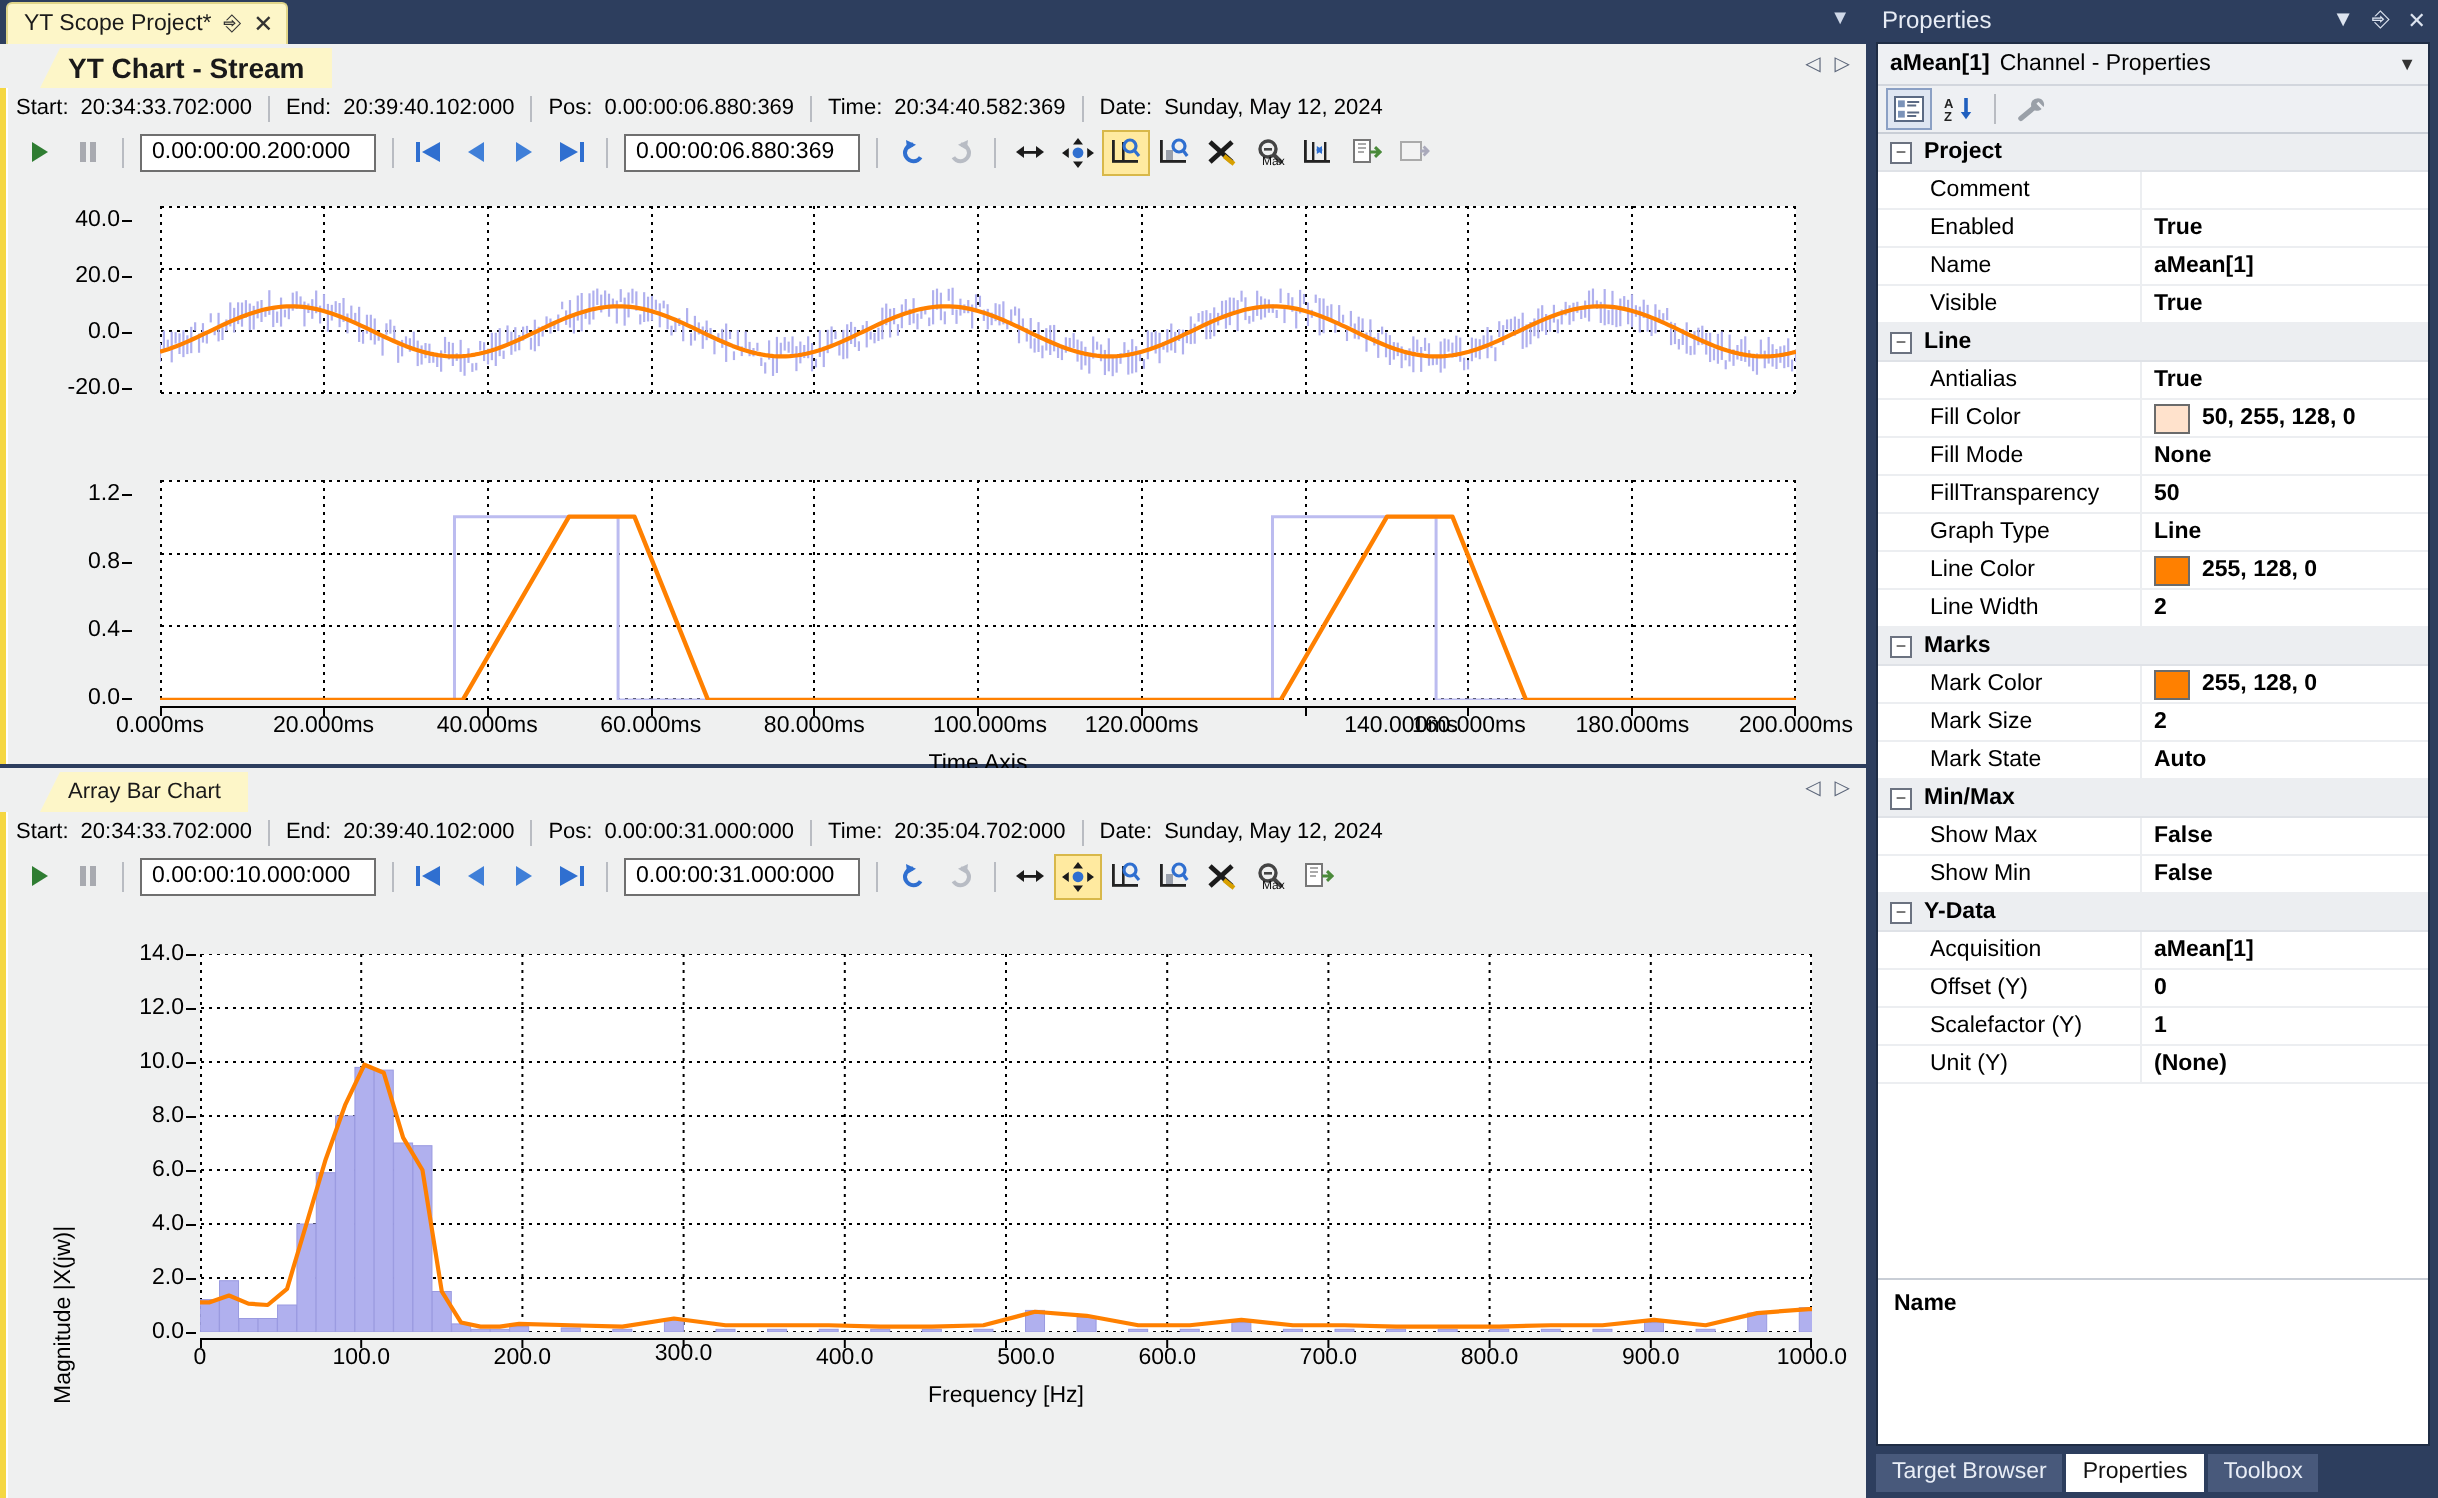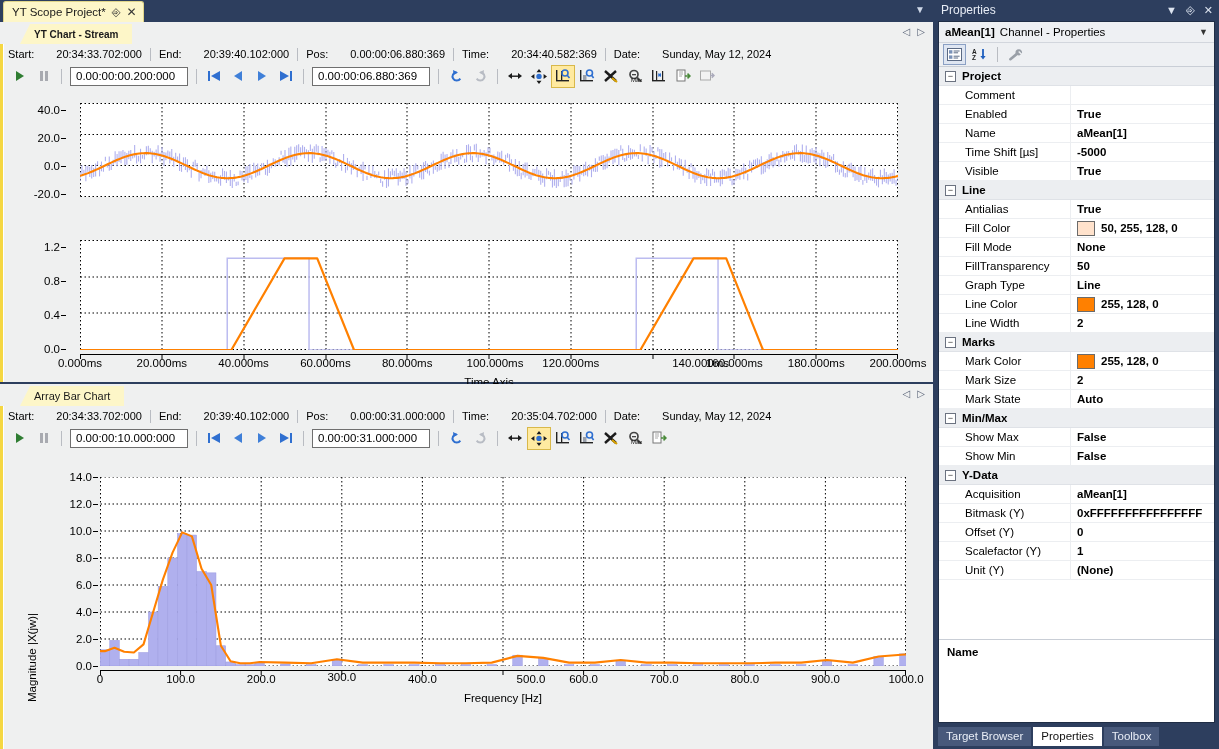--- a/index.html
+++ b/index.html
@@ -32,31 +32,31 @@
   .panel{position:absolute;left:0;background:#eff0f0;}
   .panel-accent{position:absolute;left:0;top:0;width:3px;bottom:0;background:#f5d742;}
   .panel-accent2{position:absolute;left:3px;top:0;width:1px;bottom:0;background:#ffffff;}
 
   .chart-tabrow{position:relative;height:22px;background:#eff0f0;}
   .chart-tab{
     position:absolute;left:20px;top:2px;height:20px;
     background:#fdf6c8;
     padding:0 14px 0 14px;
     display:flex;align-items:center;
-    font-weight:bold;font-size:10px;color:#1a1a1a;
+    font-weight:bold;font-size:14px;color:#1a1a1a;
     clip-path:polygon(10px 0,100% 0,100% 100%,0 100%);
   }
   .chart-tab.thin{font-weight:normal;font-size:11px;}
   .tab-navarrows{position:absolute;right:8px;top:4px;display:flex;gap:7px;color:#5a6478;font-size:10px;}
 
   .infobar{
     height:20px;display:flex;align-items:center;
     padding-left:8px;font-size:11px;color:#000;background:#eff0f0;
   }
-  .infobar .grp{display:flex;align-items:center;gap:22px;}
+  .infobar .grp{display:flex;align-items:center;gap:6px;}
   .infobar .lbl{}
   .infobar .sep{width:1px;height:13px;background:#b9bcc2;margin:0 8px;}
 
   .toolbar{height:24px;display:flex;align-items:center;padding-left:8px;gap:0px;background:#eff0f0;}
   .tb-btn{width:22px;height:21px;display:flex;align-items:center;justify-content:center;border:1px solid transparent;}
   .tb-btn.active{background:#ffeaa0;border:1px solid #d8b84a;}
   .tb-sep{width:1px;height:15px;background:#b9bcc2;margin:0 5px;}
   .tb-field{
     height:17px;border:1px solid #6f6f6f;background:#fff;
     padding:0 5px;display:flex;align-items:center;
@@ -1090,21 +1090,21 @@
                 <line x1="725.4" y1="0" x2="725.4" y2="5" stroke="#000"></line>
                 <line x1="805.5" y1="0" x2="805.5" y2="5" stroke="#000"></line>
               </g>
           </svg>
           <div id="bar-xticks">
               <div class="xtick-lbl" style="left: 0px; top: 7px;">0</div>
               <div class="xtick-lbl" style="left: 80.6px; top: 7px;">100.0</div>
               <div class="xtick-lbl" style="left: 161.2px; top: 7px; text-align: center;">200.0</div>
               <div class="xtick-lbl" style="left: 241.8px; top: 5px;">300.0</div>
               <div class="xtick-lbl" style="left: 322.4px; top: 7px;">400.0</div>
-              <div class="xtick-lbl" style="left: 421px; top: 7px; padding-left: 20px;">500.0</div>
+              <div class="xtick-lbl" style="left: 403px; top: 7px; padding-left: 20px;">500.0</div>
               <div class="xtick-lbl" style="left: 483.6px; top: 7px;">600.0</div>
               <div class="xtick-lbl" style="left: 564.2px; top: 7px;">700.0</div>
               <div class="xtick-lbl" style="left: 644.8px; top: 7px;">800.0</div>
               <div class="xtick-lbl" style="left: 725.4px; top: 7px;">900.0</div>
               <div class="xtick-lbl" style="left: 806px; top: 7px;">1000.0</div>
             </div>
           <div class="axis-title" style="left:0;top:26px;">Frequency [Hz]</div>
         </div>
       </div>
     </div>
@@ -1171,26 +1171,20 @@
               <span>True</span>
             </div>
           </div>
           <div class="grow">
             <div class="gcell-name">Name</div>
             <div class="gcell-val">
               <span>aMean[1]</span>
             </div>
           </div>
           <div class="grow">
-            <div class="gcell-name">Time Shift [µs]</div>
-            <div class="gcell-val">
-              <span>-5000</span>
-            </div>
-          </div>
-          <div class="grow">
             <div class="gcell-name">Visible</div>
             <div class="gcell-val">
               <span>True</span>
             </div>
           </div>
           <div class="grow cat">
             <div class="gcell-name">
               <span class="expander">−</span>
               <span>Line</span>
             </div>
@@ -1285,26 +1279,20 @@
           <div class="grow cat">
             <div class="gcell-name">
               <span class="expander">−</span>
               <span>Y-Data</span>
             </div>
           </div>
           <div class="grow">
             <div class="gcell-name">Acquisition</div>
             <div class="gcell-val">
               <span>aMean[1]</span>
-            </div>
-          </div>
-          <div class="grow">
-            <div class="gcell-name">Bitmask (Y)</div>
-            <div class="gcell-val">
-              <span>0xFFFFFFFFFFFFFFFF</span>
             </div>
           </div>
           <div class="grow">
             <div class="gcell-name">Offset (Y)</div>
             <div class="gcell-val">
               <span>0</span>
             </div>
           </div>
           <div class="grow">
             <div class="gcell-name">Scalefactor (Y)</div>

